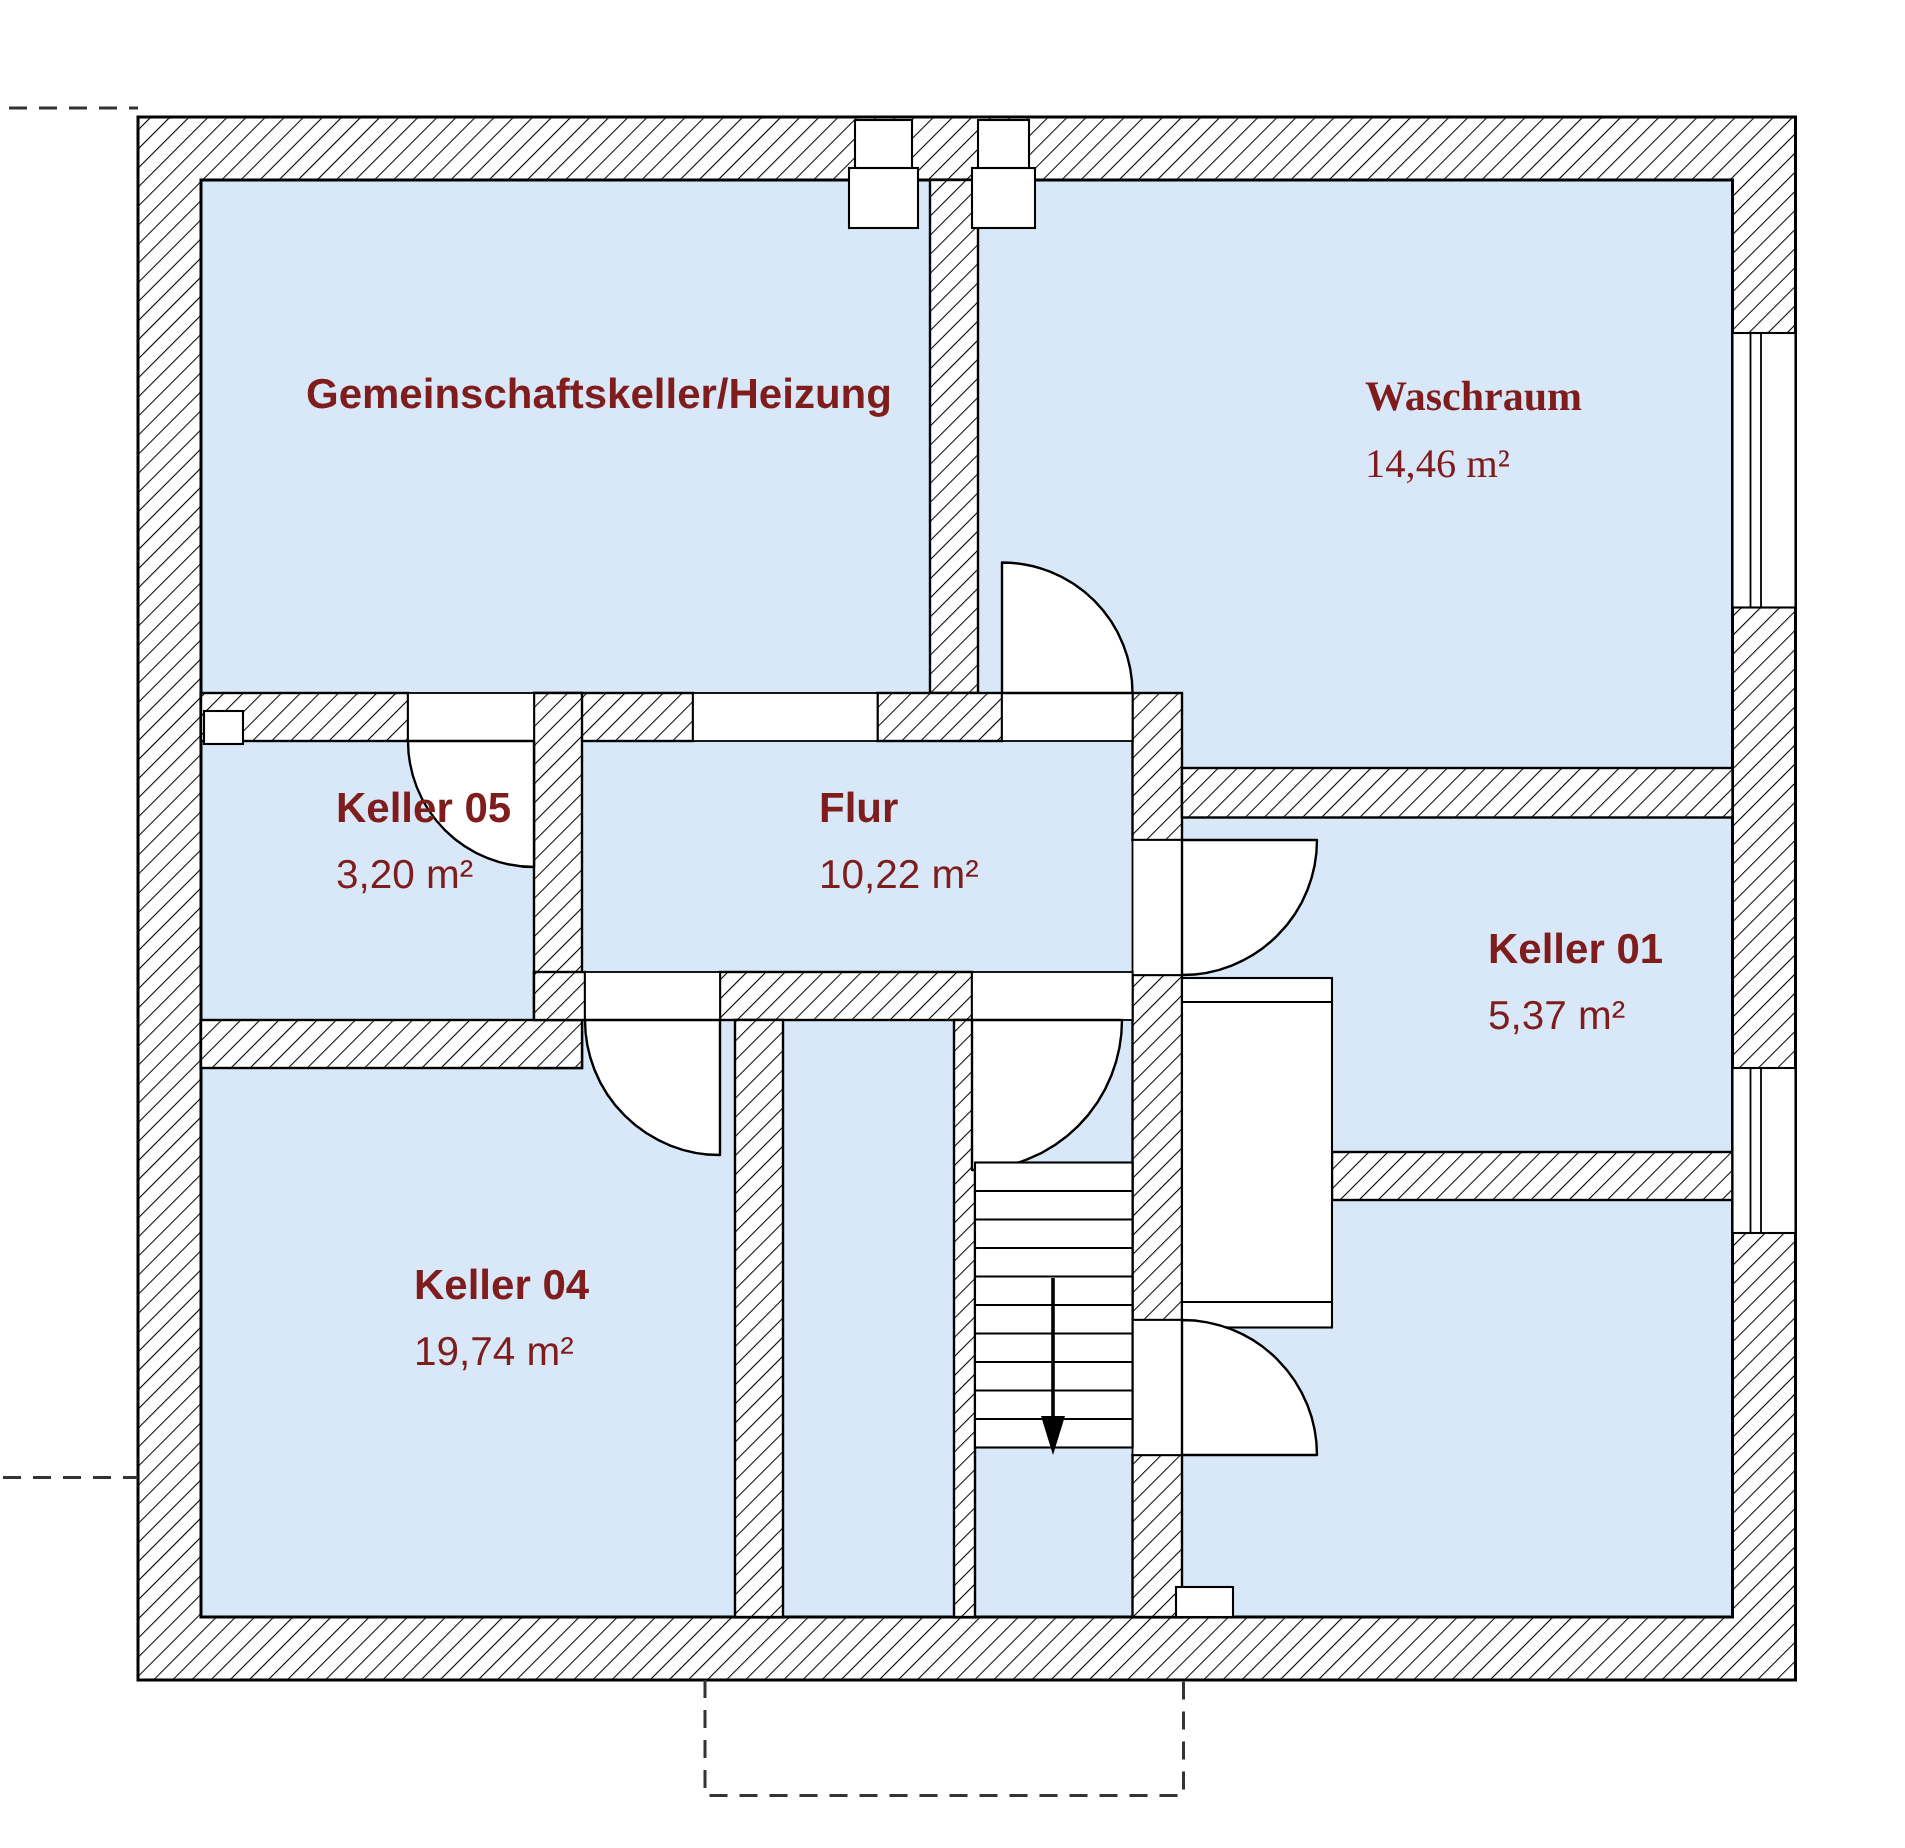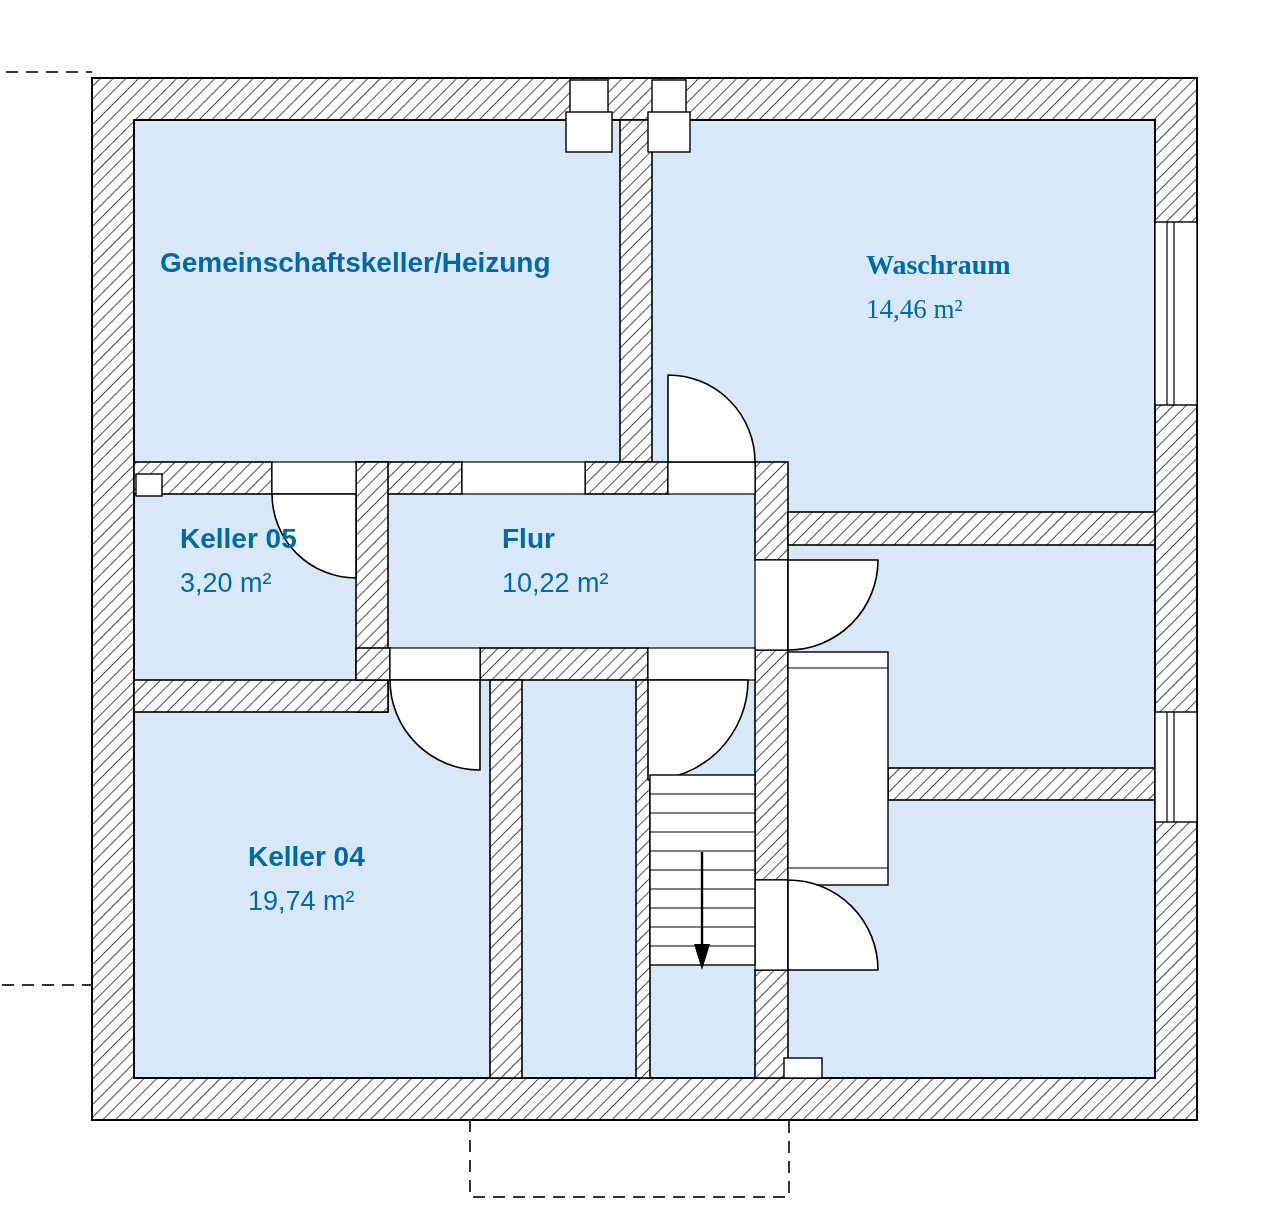--- a/index.html
+++ b/index.html
@@ -12,29 +12,29 @@
   }
   .plan svg{position:absolute;left:0;top:0;}
   .room{fill:var(--room-fill,#d9e8f8);}
   .wall{fill:url(#hatch);stroke:var(--wall,#000);stroke-width:1.6;}
   .outerwall{fill:url(#hatch);stroke:var(--wall,#000);stroke-width:2;fill-rule:evenodd;}
   .opening{fill:#fff;stroke:var(--wall,#000);stroke-width:1.2;}
   .door{fill:#fff;stroke:var(--wall,#000);stroke-width:1.6;stroke-linejoin:round;}
   .whitebox{fill:#fff;stroke:var(--wall,#000);stroke-width:1.4;}
   .thin{stroke:var(--wall,#000);stroke-width:1.2;fill:none;}
   .dashed{stroke:#333;stroke-width:2;stroke-dasharray:12 8;fill:none;}
-  .room-label{position:absolute;color:#0369a1;white-space:nowrap;}
+  .room-label{position:absolute;color:#7f1d1d;white-space:nowrap;margin-left:44px;}
   .room-name{font-weight:bold;font-size:28px;line-height:34px;display:block;}
   .room-area{font-size:27px;line-height:34px;display:block;margin-top:10px;}
   .lbl-gemeinschaftskeller{left:160px;top:246px;}
   .lbl-waschraum{left:866px;top:248px;font-family:Liberation Serif, serif;}
   .lbl-keller05{left:180px;top:522px;}
   .lbl-flur{left:502px;top:522px;}
   .lbl-keller01{left:948px;top:616px;}
-  .lbl-keller04{left:248px;top:840px;}
+  .lbl-keller04{left:232px;top:840px;}
   .lbl-keller03{left:512px;top:840px;}
   .lbl-keller02{left:950px;top:840px;}
 </style>
 </head>
 <body>
 
 <div class="plan">
 
   <svg width="1270" height="1232" viewBox="0 0 1270 1232">
     <defs>
@@ -154,18 +154,22 @@
     <span class="room-area">14,46 m²</span>
   </div>
   <div class="room-label lbl-keller05">
     <span class="room-name">Keller 05</span>
     <span class="room-area">3,20 m²</span>
   </div>
   <div class="room-label lbl-flur">
     <span class="room-name">Flur</span>
     <span class="room-area">10,22 m²</span>
   </div>
+  <div class="room-label lbl-keller01">
+    <span class="room-name">Keller 01</span>
+    <span class="room-area">5,37 m²</span>
+  </div>
   <div class="room-label lbl-keller04">
     <span class="room-name">Keller 04</span>
     <span class="room-area">19,74 m²</span>
   </div>
 
 </div>
 
 </body></html>

